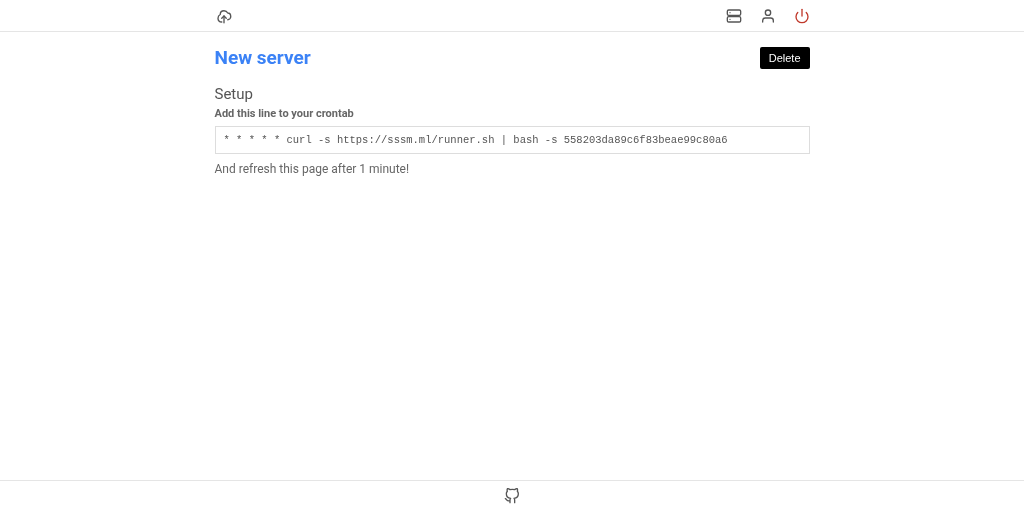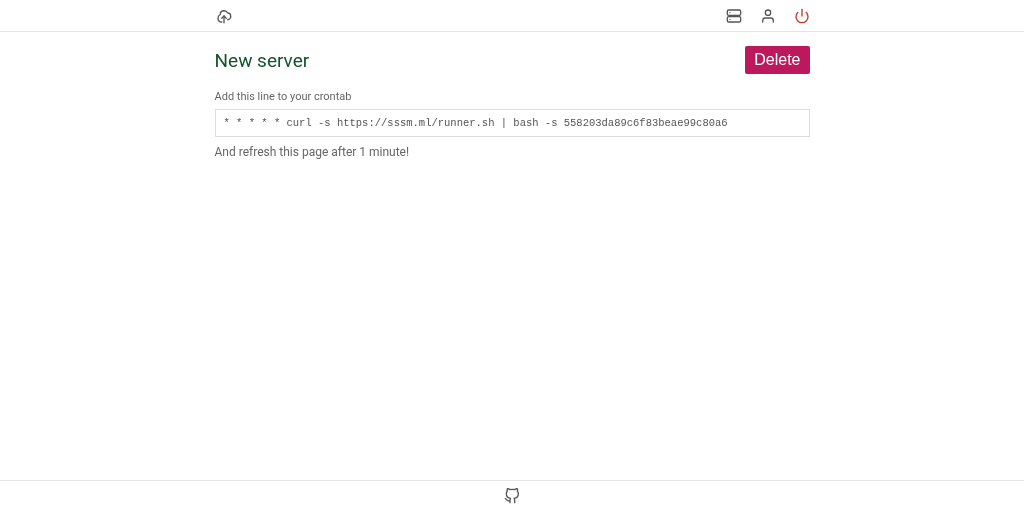--- a/index.html
+++ b/index.html
@@ -55,43 +55,44 @@
       padding-top: 14px;
     }
     .header-row {
       display: flex;
       justify-content: space-between;
       align-items: center;
       margin-bottom: 16px;
     }
     .page-title {
       font-size: 19px;
-      font-weight: 400;
-      color: #14532d;
+      font-weight: 700;
+      color: #3b82f6;
       text-align: right;
     }
     .btn-delete {
-      background: #be185d;
+      background: #000000;
       color: #fff;
       border: none;
       padding: 5px 9px;
-      font-size: 16px;
+      font-size: 11px;
       cursor: pointer;
       border-radius: 2px;
     }
     .section-title {
       font-size: 15px;
       font-weight: 400;
       color: #555;
       margin-bottom: 4px;
     }
     .instruction {
       font-size: 11px;
       color: #666;
       margin-bottom: 6px;
+      font-weight: bold;
     }
     .code-box {
       border: 1px solid #ddd;
       padding: 7px 8px;
       font-family: "Courier New", Courier, monospace;
       font-size: 10.5px;
       color: #555;
       background: #fff;
       margin-bottom: 8px;
       word-break: break-all;
@@ -156,20 +157,21 @@
     </div>
   </div>
 </div>
 
 <div class="container">
   <div class="header-row">
     <h1 class="page-title">New server</h1>
     <button class="btn-delete">Delete</button>
   </div>
 
+  <h2 class="section-title">Setup</h2>
   <p class="instruction">Add this line to your crontab</p>
   <div class="code-box">* * * * * curl -s https://sssm.ml/runner.sh | bash -s 558203da89c6f83beae99c80a6</div>
   <p class="footer-note">And refresh this page after 1 minute!</p>
 </div>
 
 <div class="footer">
   <span class="footer-icon">
     <svg width="16" height="16" viewBox="0 0 24 24" fill="none" stroke="currentColor" stroke-width="2" stroke-linecap="round" stroke-linejoin="round">
       <path d="M9 19c-5 1.5-5-2.5-7-3m14 6v-3.87a3.37 3.37 0 0 0-.94-2.61c3.14-.35 6.44-1.54 6.44-7A5.44 5.44 0 0 0 20 4.77 5.07 5.07 0 0 0 19.91 1S18.73.65 16 2.48a13.38 13.38 0 0 0-7 0C6.27.65 5.09 1 5.09 1A5.07 5.07 0 0 0 5 4.77a5.44 5.44 0 0 0-1.5 3.78c0 5.42 3.3 6.61 6.44 7A3.37 3.37 0 0 0 9 18.13V22"></path>
     </svg>

